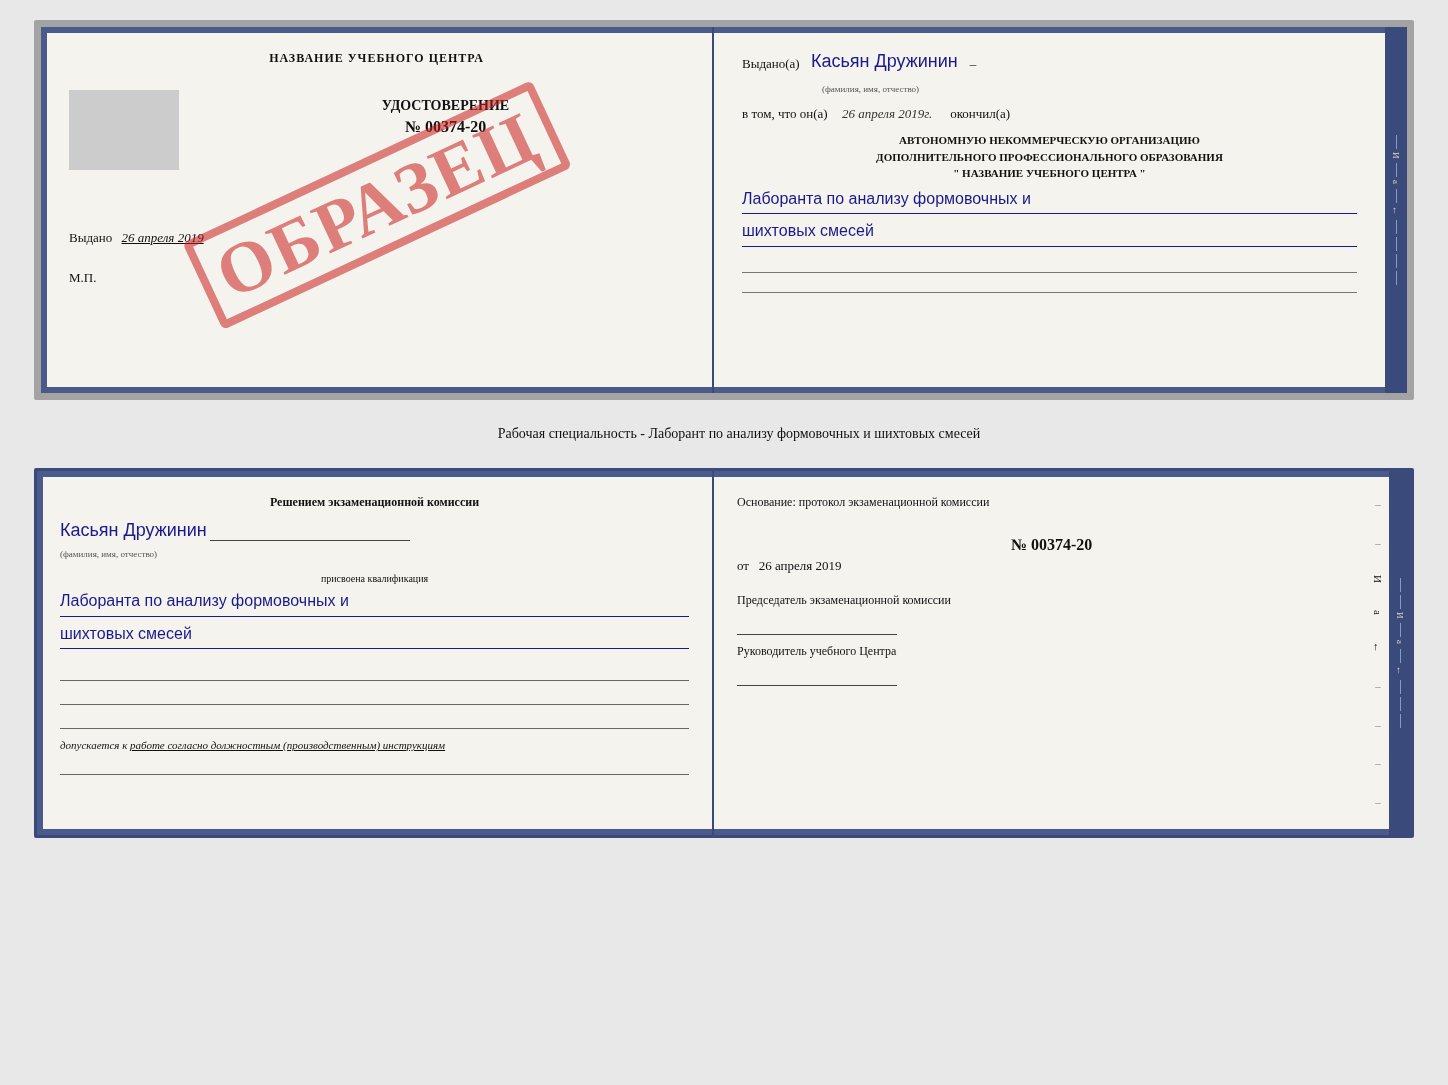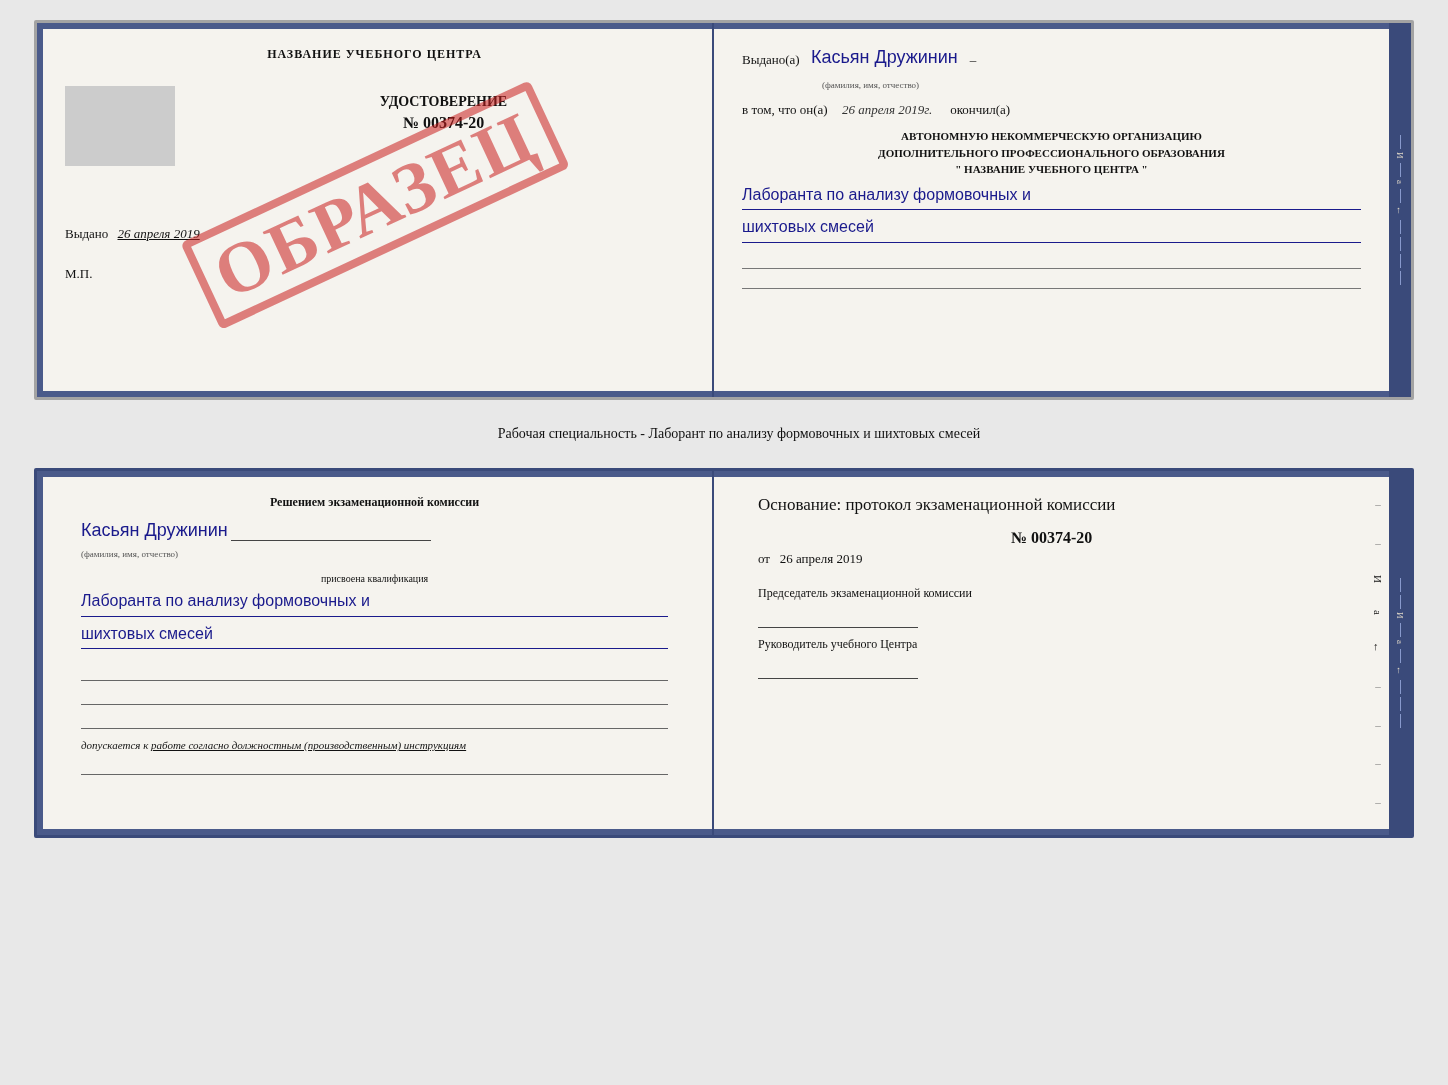--- a/index.html
+++ b/index.html
@@ -15,21 +15,21 @@
 
     .page-wrapper {
       display: flex;
       flex-direction: column;
       gap: 18px;
     }
 
     
     .document-card {
       background: #f5f3ee;
-      border: 3px solid #a3a3a3;
+      border: 7px solid #a3a3a3;
       border-radius: 2px;
       display: flex;
       width: 100%;
       max-width: 1380px;
       margin: 0 auto;
       min-height: 380px;
       box-shadow: inset 0 0 0 6px #4a5a8a;
       position: relative;
     }
 
@@ -198,21 +198,21 @@
       display: flex;
       width: 100%;
       max-width: 1380px;
       margin: 0 auto;
       min-height: 370px;
       box-shadow: inset 0 0 0 6px #4a5a8a;
     }
 
     .bottom-left, .bottom-right {
       flex: 1;
-      padding: 24px 44px;
+      padding: 24px 23px;
       position: relative;
     }
 
     .bottom-left {
       border-right: 2px solid #3a4a7a;
     }
 
     .bottom-section-title {
       font-size: 12px;
       font-weight: bold;
@@ -248,22 +248,22 @@
       margin-top: 10px;
       font-style: italic;
     }
 
     .dopusk-underline {
       text-decoration: underline;
     }
 
     
     .osnov-label {
-      font-size: 17px;
-      margin-bottom: 14px;
+      font-size: 12px;
+      margin-bottom: 26px;
     }
 
     .protocol-number {
       font-size: 16px;
       font-weight: bold;
       text-align: center;
       margin-bottom: 4px;
     }
 
     .protocol-date {

